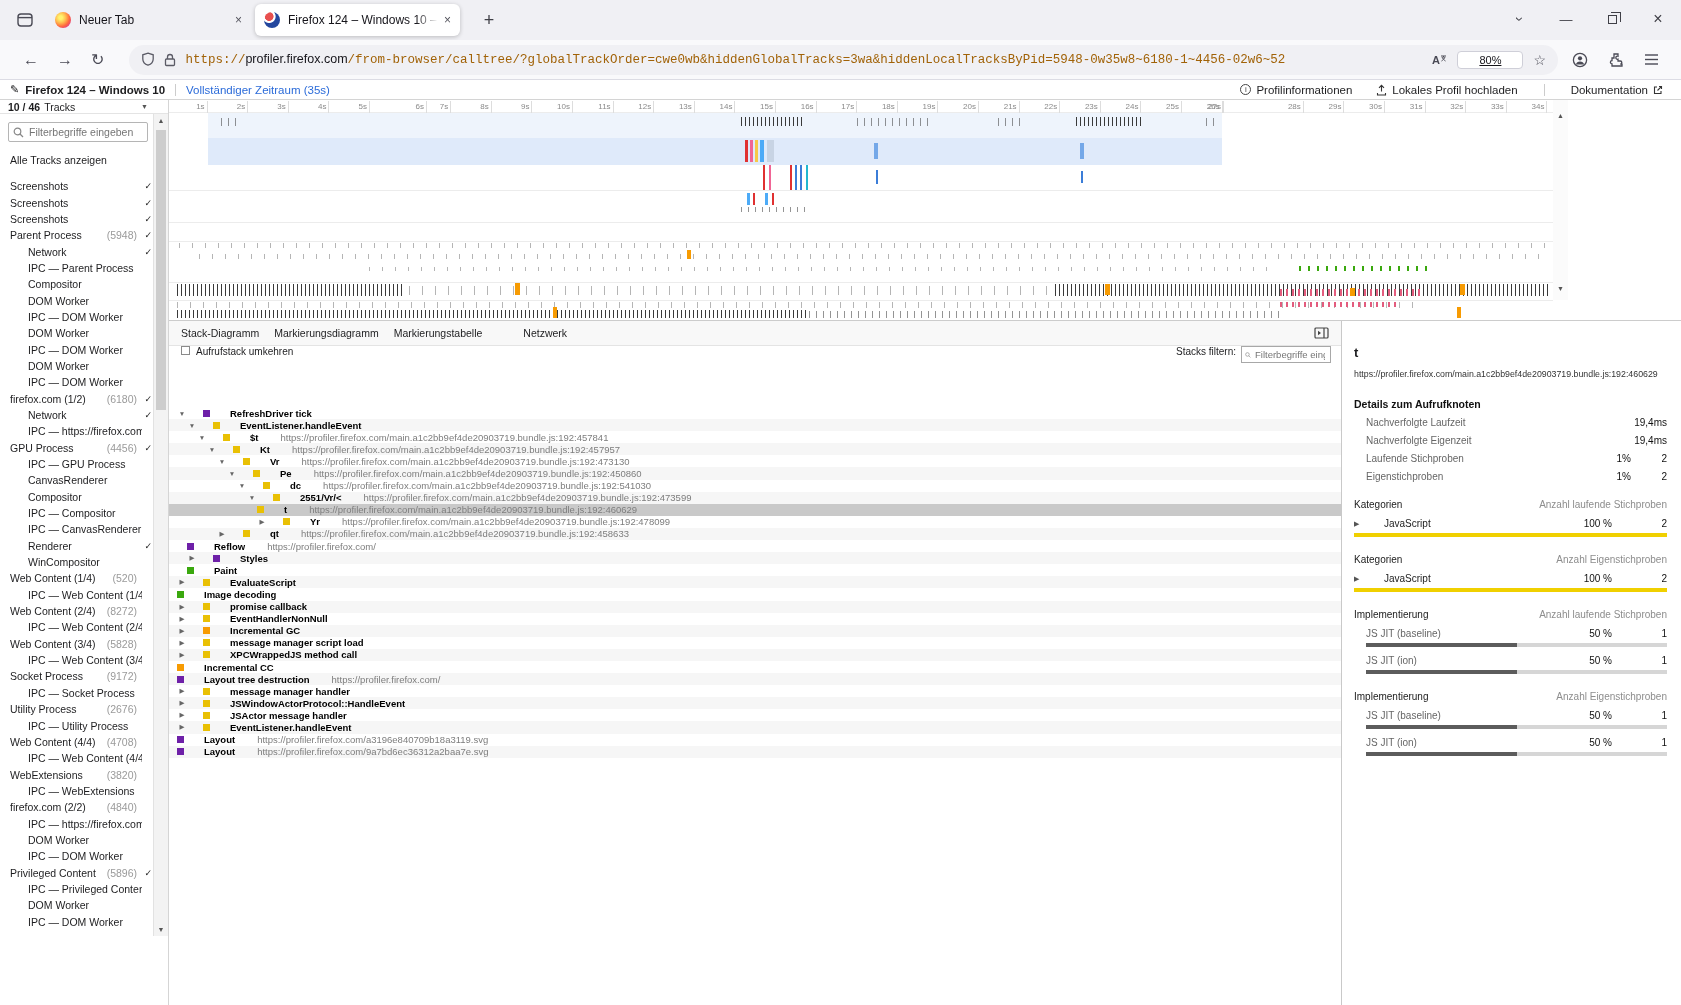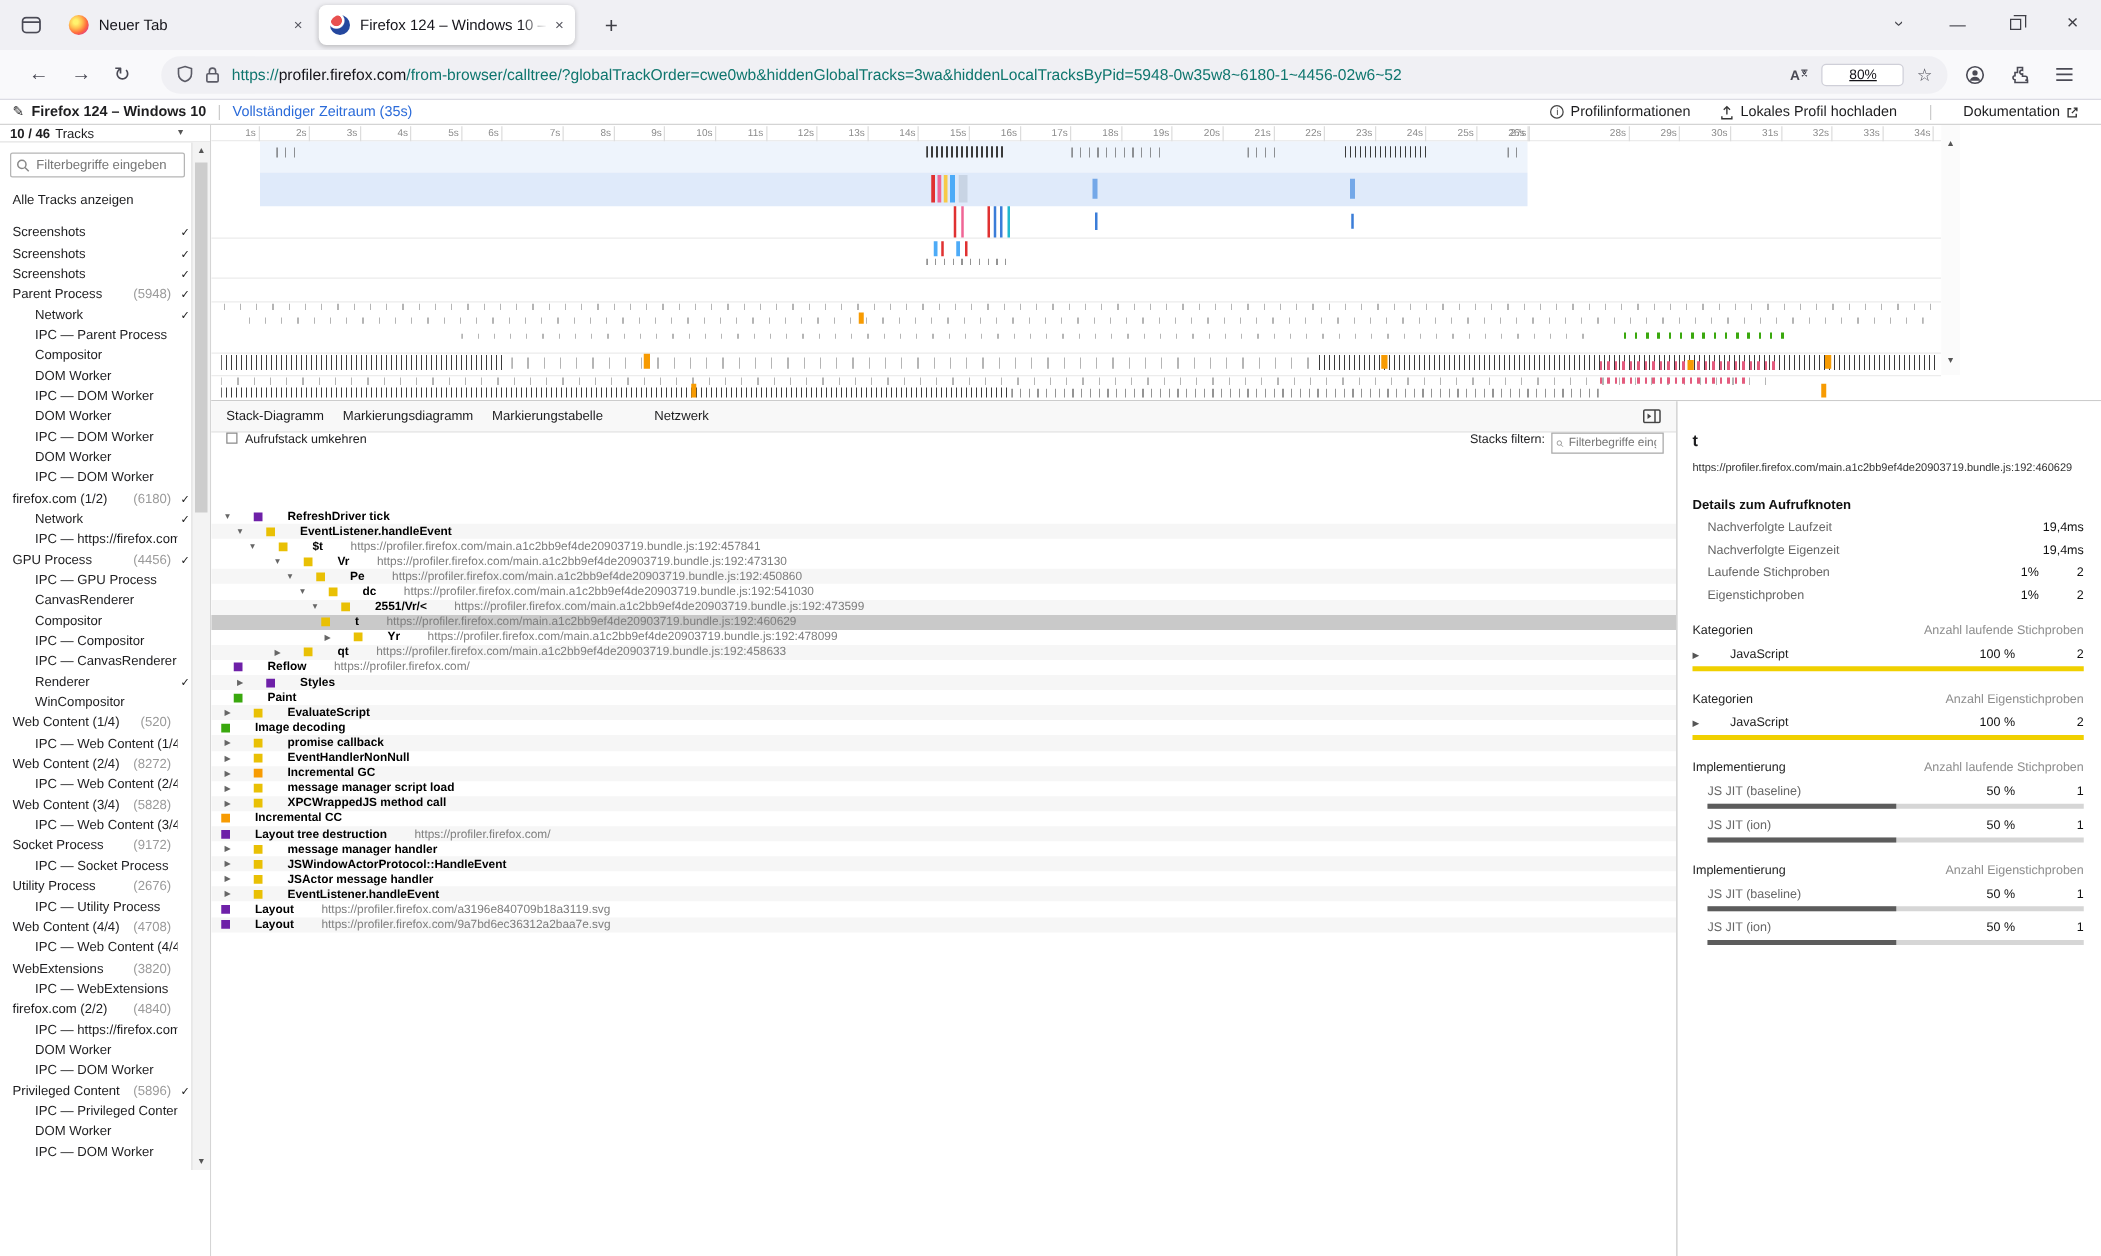--- a/index.html
+++ b/index.html
@@ -32,21 +32,21 @@
 
   
   .navbar { position:absolute; top:40px; left:0; right:0; height:40px; background:#f9f9fb;
             border-bottom:1px solid #dcdce4; display:flex; align-items:center; padding:0 14px; }
   .navico { font-size:16px; color:#4a4a55; margin:0 9px; }
   .urlbar { flex:1; height:30px; margin:0 14px 0 16px; background:#f0f0f4; border-radius:15px;
             display:flex; align-items:center; padding:0 12px; position:relative; overflow:hidden; }
   .urltext { font-size:12.5px; white-space:nowrap; overflow:hidden; flex:1; position:relative; }
   .urltext::after { content:''; position:absolute; right:0; top:0; bottom:0; width:40px;
                     background:linear-gradient(90deg, rgba(240,240,244,0), #f0f0f4); }
-  .u-dim { color:#0f766e; } .u-dom { color:#15141a; }
+  .u-dim { color:#a16207;font-family:Liberation Mono, monospace; } .u-dom { color:#15141a; }
   .zoomchip { background:#fff; border:1px solid #cfcfd8; border-radius:4px; font-size:11px;
               padding:2px 21px; margin:0 10px; color:#15141a;text-decoration:underline; }
   .staric { font-size:14px; color:#4a4a55; }
   .navright { display:flex; align-items:center; gap:20px; margin-right:8px; }
 
   
   .pheader { position:absolute; top:80px; left:0; right:0; height:20px; background:#fff;
              border-bottom:1px solid #d4d4d4; display:flex; align-items:center; font-size:11.5px; }
   .pencil { margin:0 6px 0 10px; font-size:11px; }
   .pname { font-weight:bold; }
@@ -465,21 +465,21 @@
 <div class="timeline">
 
   <div class="mk" style="left:39px;top:13px;width:1014px;height:25px;background:#eef4fc;"></div>
   <div class="mk" style="left:39px;top:38px;width:1014px;height:27px;background:#dfeafa;"></div>
   <div class="ruler">
       <div class="rtick" style="left: -1.4px;">1s</div>
       <div class="rtick" style="left: 39.2px;">2s</div>
       <div class="rtick" style="left: 79.8px;">3s</div>
       <div class="rtick" style="left: 120.4px;">4s</div>
       <div class="rtick" style="left: 161px;">5s</div>
-      <div class="rtick" style="left: 193px;">6s</div>
+      <div class="rtick" style="left: 218px;">6s</div>
       <div class="rtick" style="left: 242.2px;">7s</div>
       <div class="rtick" style="left: 282.8px;">8s</div>
       <div class="rtick" style="left: 323.4px;">9s</div>
       <div class="rtick" style="left: 364px;">10s</div>
       <div class="rtick" style="left: 404.6px;">11s</div>
       <div class="rtick" style="left: 445.2px;">12s</div>
       <div class="rtick" style="left: 485.8px;">13s</div>
       <div class="rtick" style="left: 526.4px;">14s</div>
       <div class="rtick" style="left: 567px;">15s</div>
       <div class="rtick" style="left: 607.6px;">16s</div>
@@ -601,20 +601,26 @@
         <span class="tw">▼</span>
         <span class="sq" style="background: rgb(233, 192, 4);"></span>
         <span class="cname">EventListener.handleEvent</span>
       </div>
       <div class="crow" style="padding-left: 28px;">
         <span class="tw">▼</span>
         <span class="sq" style="background: rgb(233, 192, 4);"></span>
         <span class="cname">$t</span>
         <span class="curl">https://profiler.firefox.com/main.a1c2bb9ef4de20903719.bundle.js:192:457841</span>
       </div>
+      <div class="crow alt" style="padding-left: 38px;">
+        <span class="tw">▼</span>
+        <span class="sq" style="background: rgb(233, 192, 4);"></span>
+        <span class="cname">Kt</span>
+        <span class="curl">https://profiler.firefox.com/main.a1c2bb9ef4de20903719.bundle.js:192:457957</span>
+      </div>
       <div class="crow" style="padding-left: 48px;">
         <span class="tw">▼</span>
         <span class="sq" style="background: rgb(233, 192, 4);"></span>
         <span class="cname">Vr</span>
         <span class="curl">https://profiler.firefox.com/main.a1c2bb9ef4de20903719.bundle.js:192:473130</span>
       </div>
       <div class="crow alt" style="padding-left: 58px;">
         <span class="tw">▼</span>
         <span class="sq" style="background: rgb(233, 192, 4);"></span>
         <span class="cname">Pe</span>

